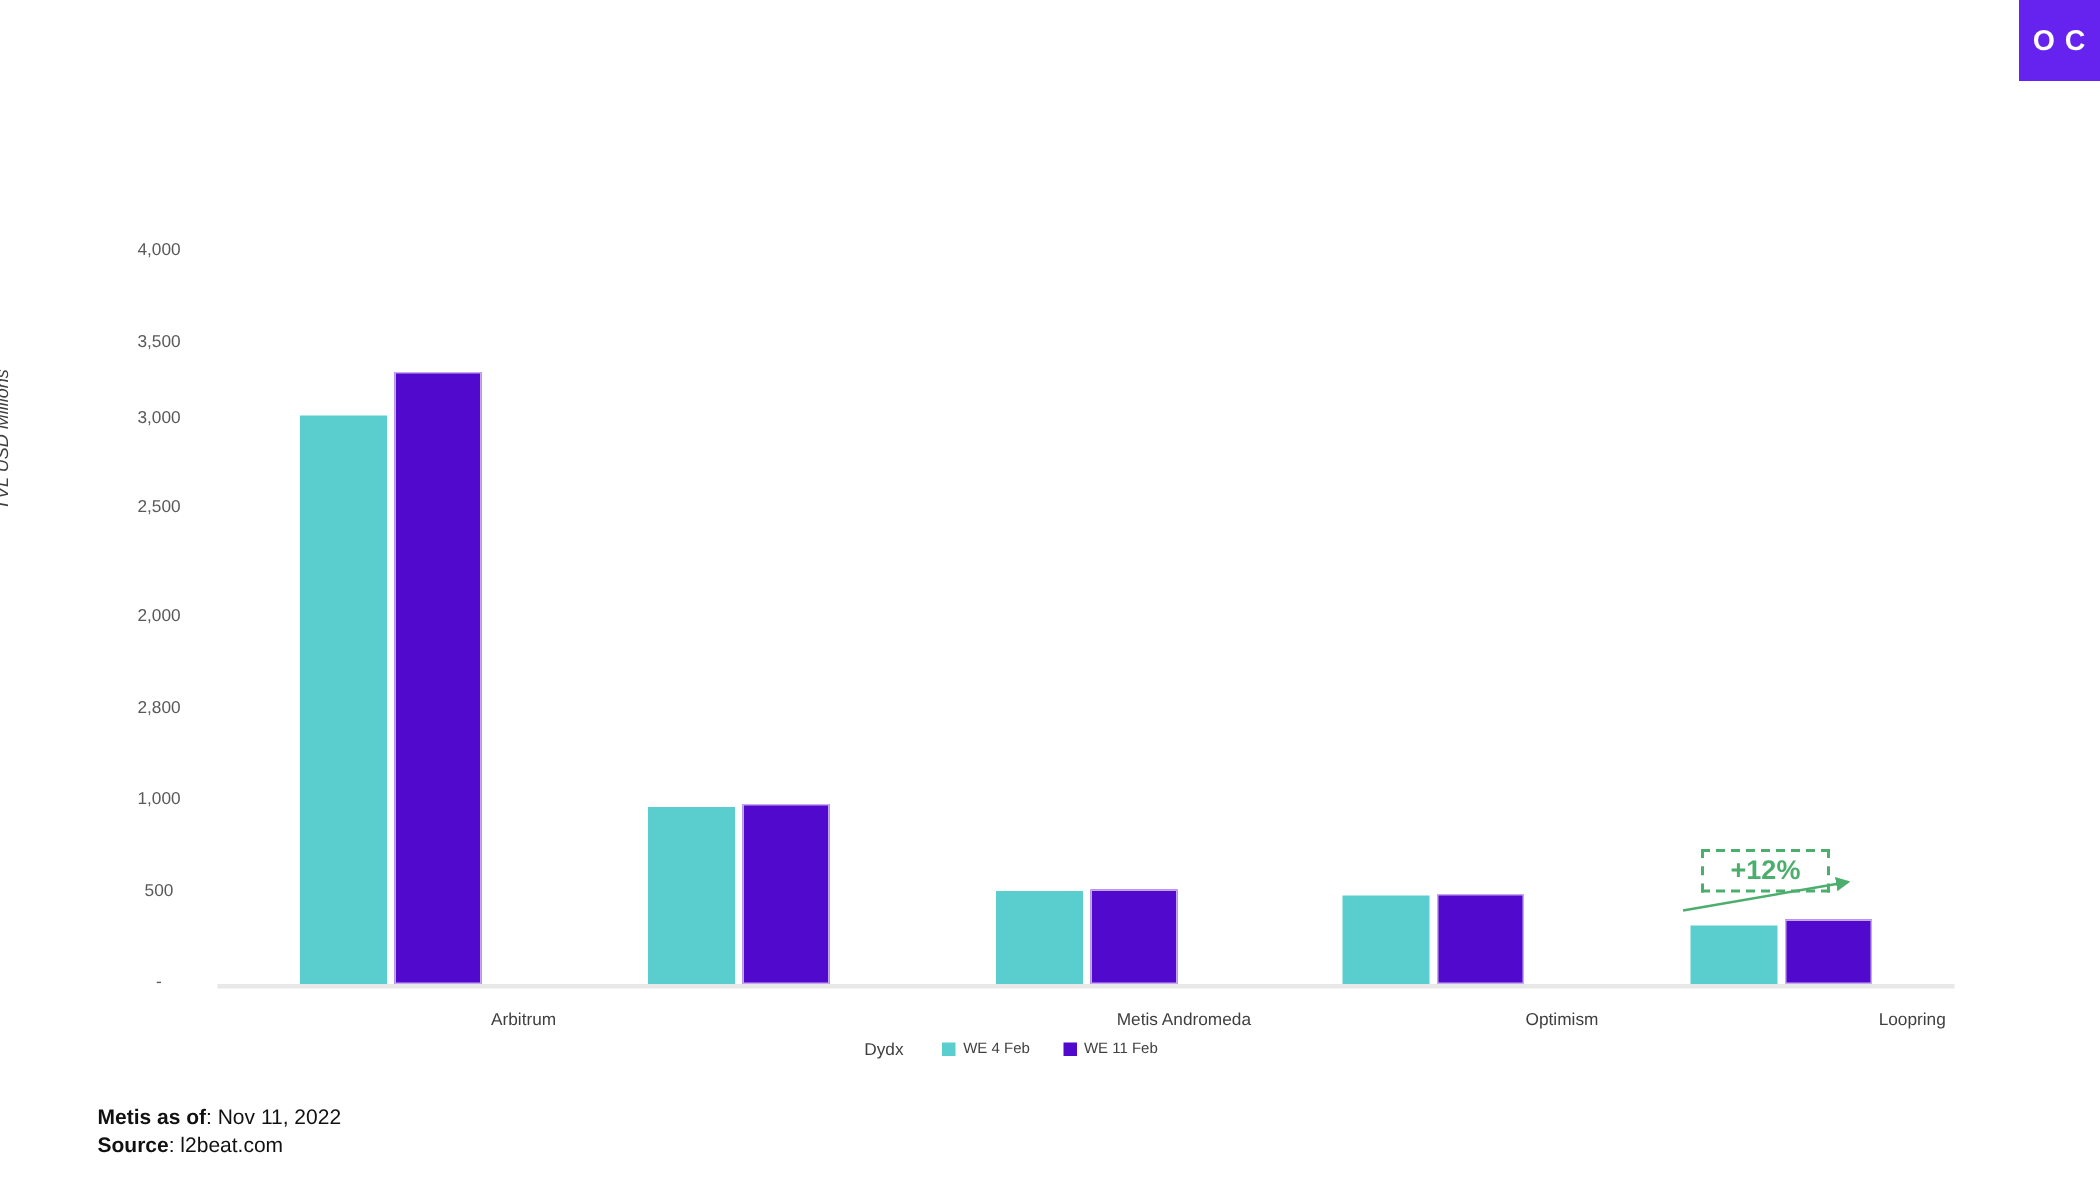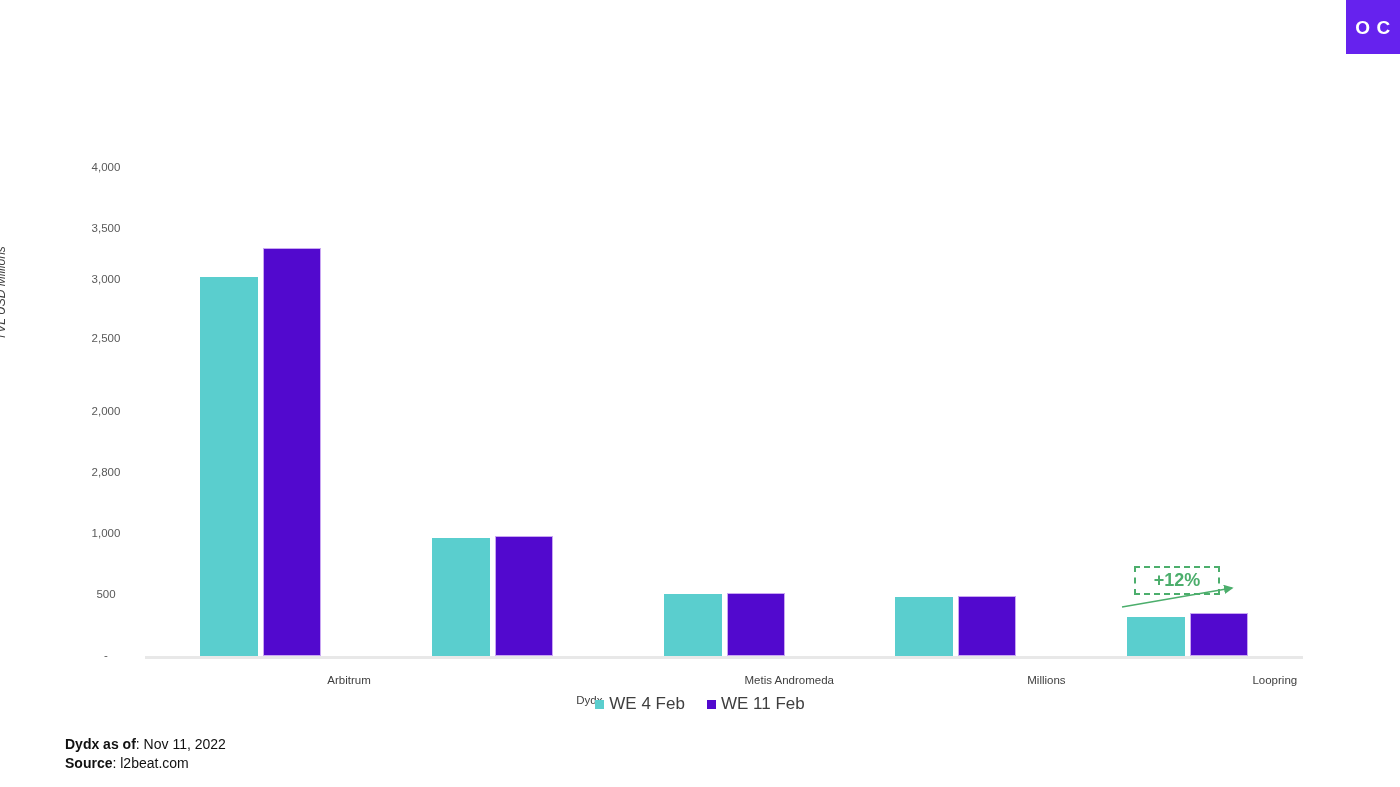--- a/index.html
+++ b/index.html
@@ -123,21 +123,21 @@
     left: 0;
     width: 1400px;
     display: flex;
     justify-content: center;
     gap: 22px;
   }
   .legend-item {
     display: flex;
     align-items: center;
     gap: 5px;
-    font-size: 17px;
+    font-size: 10px;
     color: #3f3f3f;
   }
   .legend-swatch {
     width: 9px;
     height: 9px;
     display: inline-block;
   }
 
   
   #annotation-box {
@@ -216,21 +216,21 @@
         <div class="bar s1" style="left: 726.5px; top: 592.56px; width: 58px; height: 63.44px; bottom: auto;"></div>
         <div class="bar s0" style="left: 895.1px; top: 596.83px; width: 58px; height: 59.17px; bottom: auto;"></div>
         <div class="bar s1" style="left: 958.1px; top: 596.22px; width: 58px; height: 59.78px; bottom: auto;"></div>
         <div class="bar s0" style="left: 1126.7px; top: 617.204px; width: 58px; height: 38.796px; bottom: auto;"></div>
         <div class="bar s1" style="left: 1189.7px; top: 612.69px; width: 58px; height: 43.31px; bottom: auto;"></div>
       </div>
     <div id="catlabels">
         <div class="cat-label" style="left: 150.8px; width: 220px;">Arbitrum</div>
         <div class="cat-label" style="left: 382.4px; width: 220px; margin-top: 20px;">Dydx</div>
         <div class="cat-label" style="left: 614px; width: 220px;">Metis Andromeda</div>
-        <div class="cat-label" style="left: 845.6px; width: 220px;">Millions</div>
+        <div class="cat-label" style="left: 845.6px; width: 220px;">Optimism</div>
         <div class="cat-label" style="left: 1077.2px; width: 220px;">Loopring</div>
       </div>
   </div>
 
   <div id="annotation-box"></div>
   <div id="annotation-label">+12%</div>
   <svg id="annotation-arrow" viewBox="0 0 130 35">
     <defs>
       <marker id="ah" markerWidth="7" markerHeight="7" refX="5" refY="3" orient="auto">
         <path d="M0,0 L6,3 L0,6 z" fill="#4CAE6C"></path>
@@ -246,18 +246,18 @@
       </div>
       <div class="legend-item">
         <span class="legend-swatch" style="background: rgb(82, 9, 206);"></span>
         <span>WE 11 Feb</span>
       </div>
     </div>
 </div>
 
 <div id="footer">
   <div>
-    <span class="k">Dydx as of</span><span>: Nov 11, 2022</span>
+    <span class="k">Metis as of</span><span>: Nov 11, 2022</span>
   </div>
   <div>
     <span class="k">Source</span><span>: l2beat.com</span>
   </div>
 </div>
 
 </body></html>

